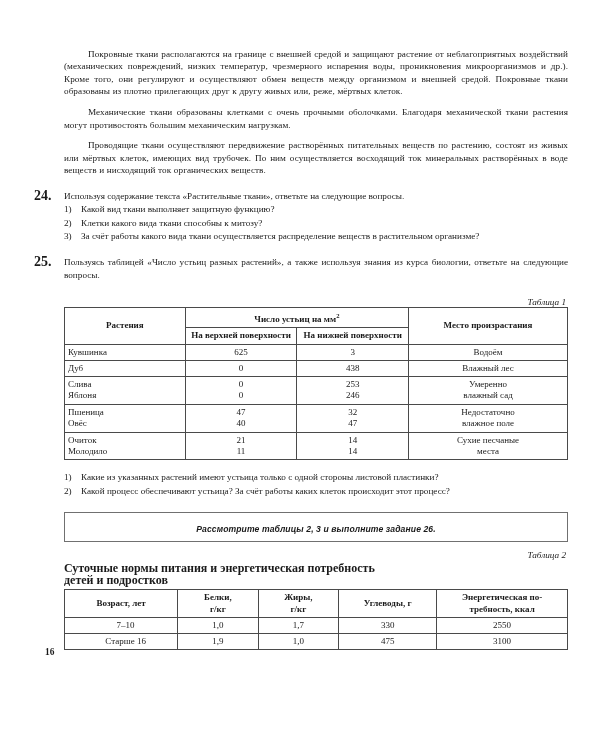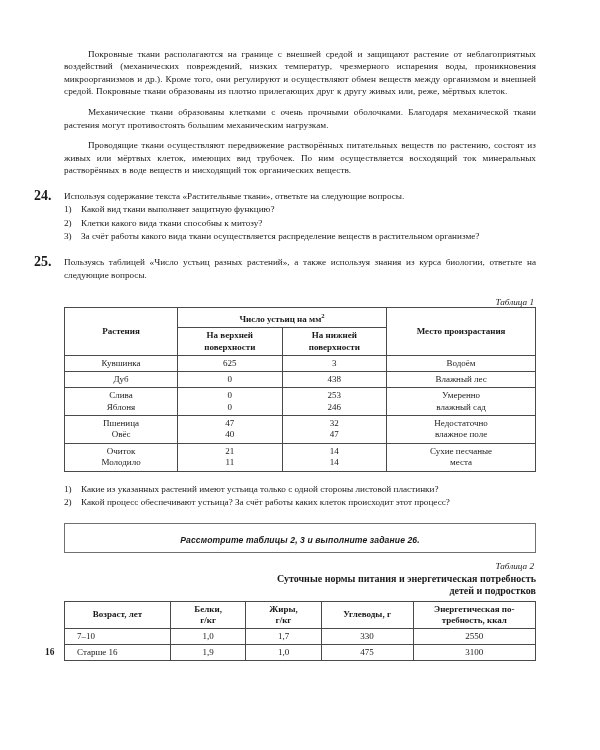--- a/index.html
+++ b/index.html
@@ -15,21 +15,21 @@
     color: #1a1a1a;
     position: relative;
     overflow: hidden;
     -webkit-font-smoothing: antialiased;
   }
   .page {
     position: relative;
     width: 600px;
     height: 681px;
     box-sizing: border-box;
-    padding: 48px 64px 0 64px;
+    padding: 48px 32px 0 64px;
   }
 
   
   .para {
     font-size: 9.2px;
     line-height: 12.4px;
     text-align: justify;
     text-indent: 24px;
     margin: 0 0 0 0;
     letter-spacing: 0.05px;
@@ -81,23 +81,23 @@
 
   
   .table-label {
     font-size: 9.2px;
     font-style: italic;
     text-align: right;
     margin: 0;
     padding-right: 2px;
   }
   .table-title {
-    font-size: 10px;
-    font-weight: bold;
-    text-align: right;
+    font-size: 12px;
+    font-weight: bold;
+    text-align: left;
     line-height: 12.4px;
     margin: 2px 0 3px 0;
   }
 
   
   table.grid {
     width: 100%;
     border-collapse: collapse;
     font-size: 9px;
     table-layout: fixed;
@@ -118,29 +118,29 @@
     padding-bottom: 2px;
     line-height: 11.4px;
   }
   .sup { font-size: 6.6px; vertical-align: super; }
 
   
   .t1 col.c1 { width: 24.0%; }
   .t1 col.c2 { width: 22.2%; }
   .t1 col.c3 { width: 22.2%; }
   .t1 col.c4 { width: 31.6%; }
-  .t1 .plants { text-align: center; }
+  .t1 .plants { text-align: left; }
 
   
   .t2 col.d1 { width: 22.5%; }
   .t2 col.d2 { width: 16.0%; }
   .t2 col.d3 { width: 16.0%; }
   .t2 col.d4 { width: 19.5%; }
   .t2 col.d5 { width: 26.0%; }
-  .t2 td.age { text-align: left; padding-left: 12px; }
+  .t2 td.age { text-align: center; padding-left: 12px; }
   .t2 td, .t2 th { padding-top: 5.5px; padding-bottom: 5.5px; }
 
   
   .callout {
     border: 0.8px solid #707070;
     text-align: center;
     padding: 5px 4px 5px 4px;
     margin: 0;
   }
   .callout span {

